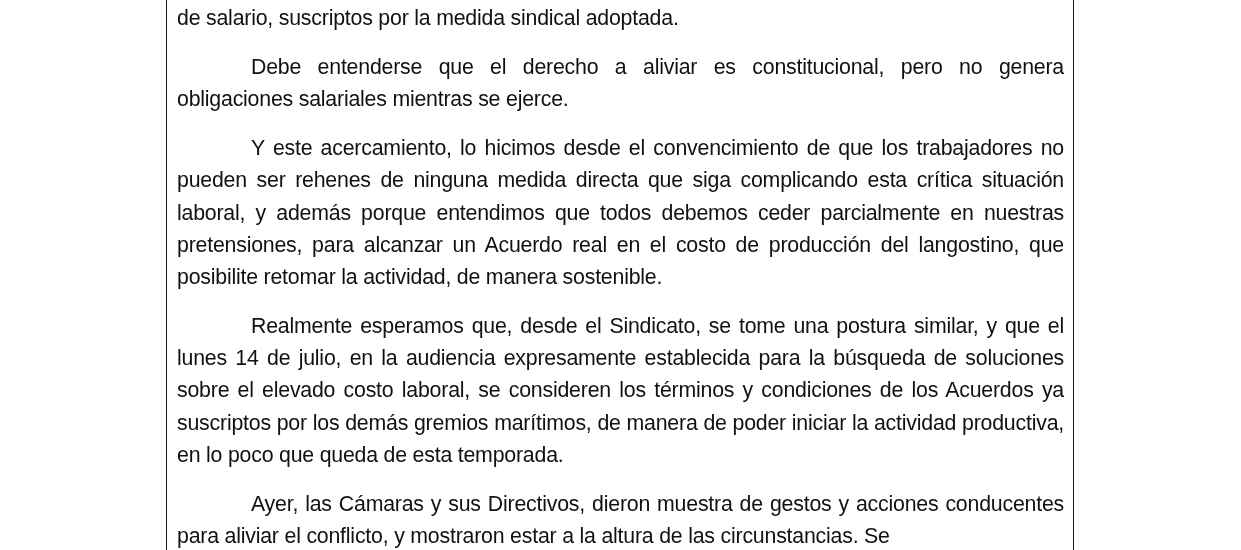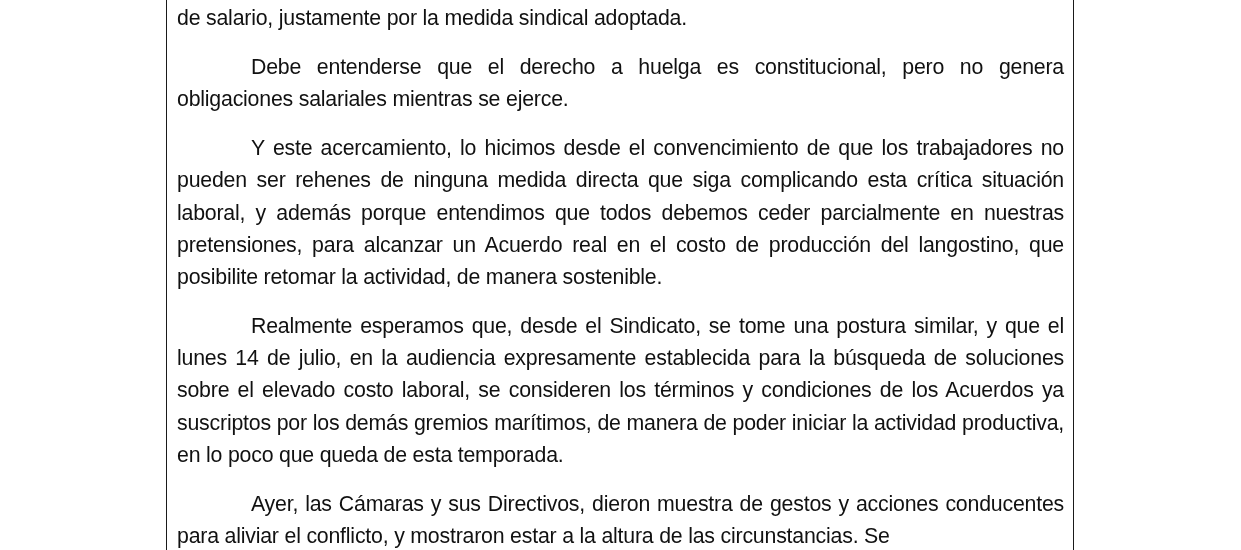--- a/index.html
+++ b/index.html
@@ -40,18 +40,18 @@
     .para.indent {
       text-indent: 74px;
     }
   </style>
 </head>
 <body>
 
 <div class="page-frame"></div>
 
 <div class="content">
-  <p class="para">de salario, justamente por la medida sindical adoptada.</p>
-  <p class="para indent">Debe entenderse que el derecho a huelga es constitucional, pero no genera obligaciones salariales mientras se ejerce.</p>
+  <p class="para">de salario, suscriptos por la medida sindical adoptada.</p>
+  <p class="para indent">Debe entenderse que el derecho a aliviar es constitucional, pero no genera obligaciones salariales mientras se ejerce.</p>
   <p class="para indent">Y este acercamiento, lo hicimos desde el convencimiento de que los trabajadores no pueden ser rehenes de ninguna medida directa que siga complicando esta crítica situación laboral, y además porque entendimos que todos debemos ceder parcialmente en nuestras pretensiones, para alcanzar un Acuerdo real en el costo de producción del langostino, que posibilite retomar la actividad, de manera sostenible.</p>
   <p class="para indent">Realmente esperamos que, desde el Sindicato, se tome una postura similar, y que el lunes 14 de julio, en la audiencia expresamente establecida para la búsqueda de soluciones sobre el elevado costo laboral, se consideren los términos y condiciones de los Acuerdos ya suscriptos por los demás gremios marítimos, de manera de poder iniciar la actividad productiva, en lo poco que queda de esta temporada.</p>
   <p class="para indent">Ayer, las Cámaras y sus Directivos, dieron muestra de gestos y acciones conducentes para aliviar el conflicto, y mostraron estar a la altura de las circunstancias. Se</p>
 </div>
 
 </body></html>

